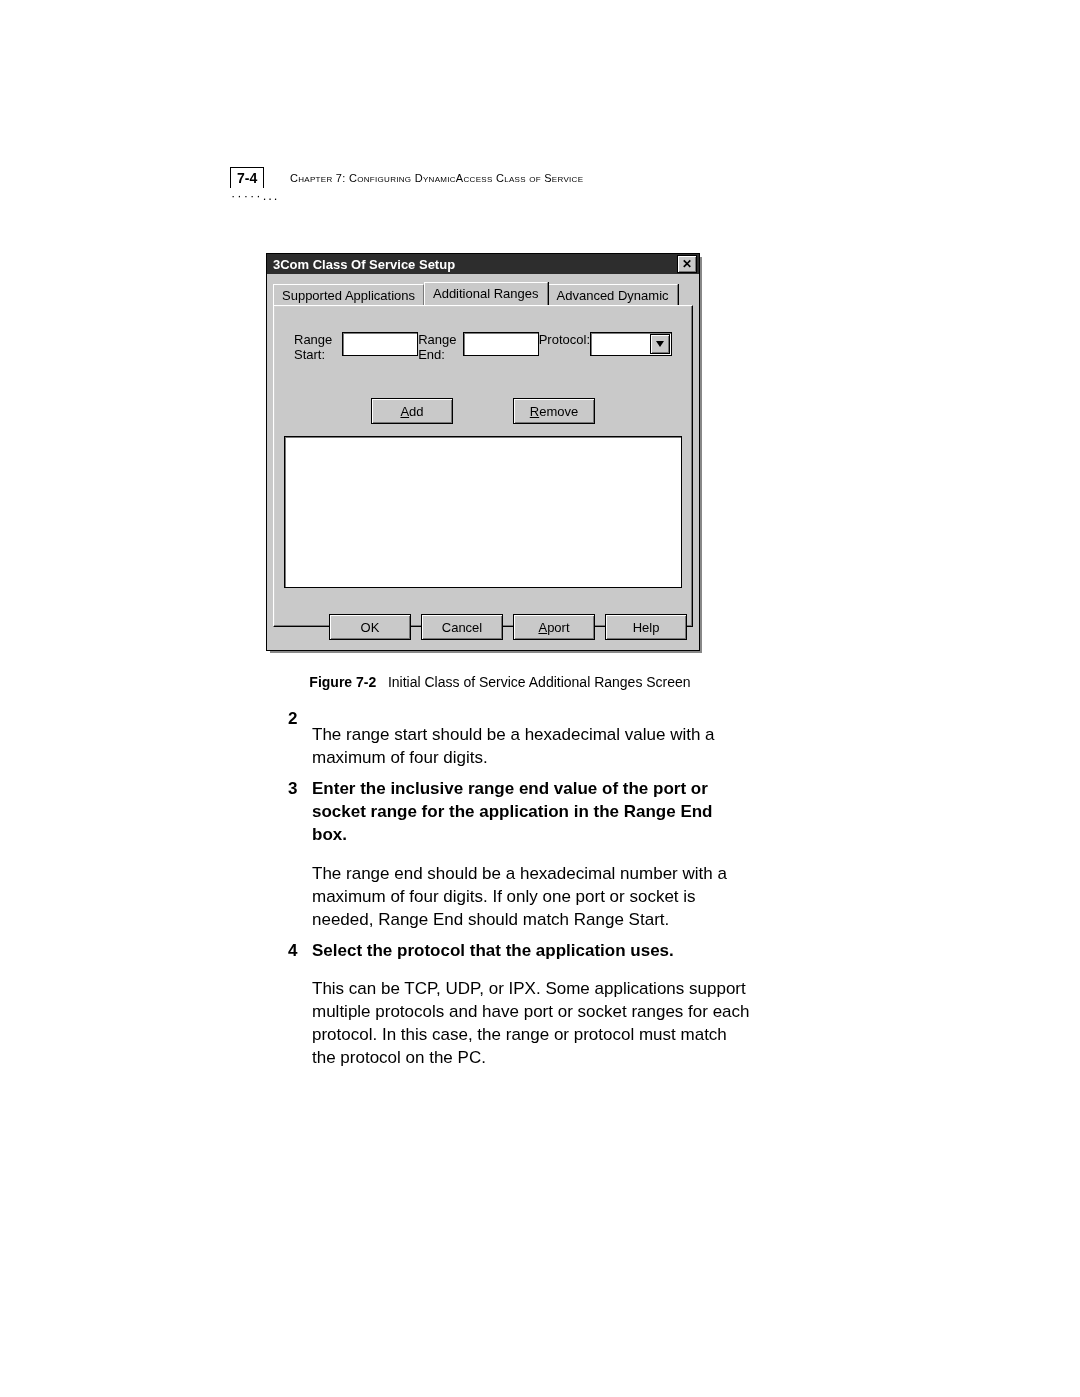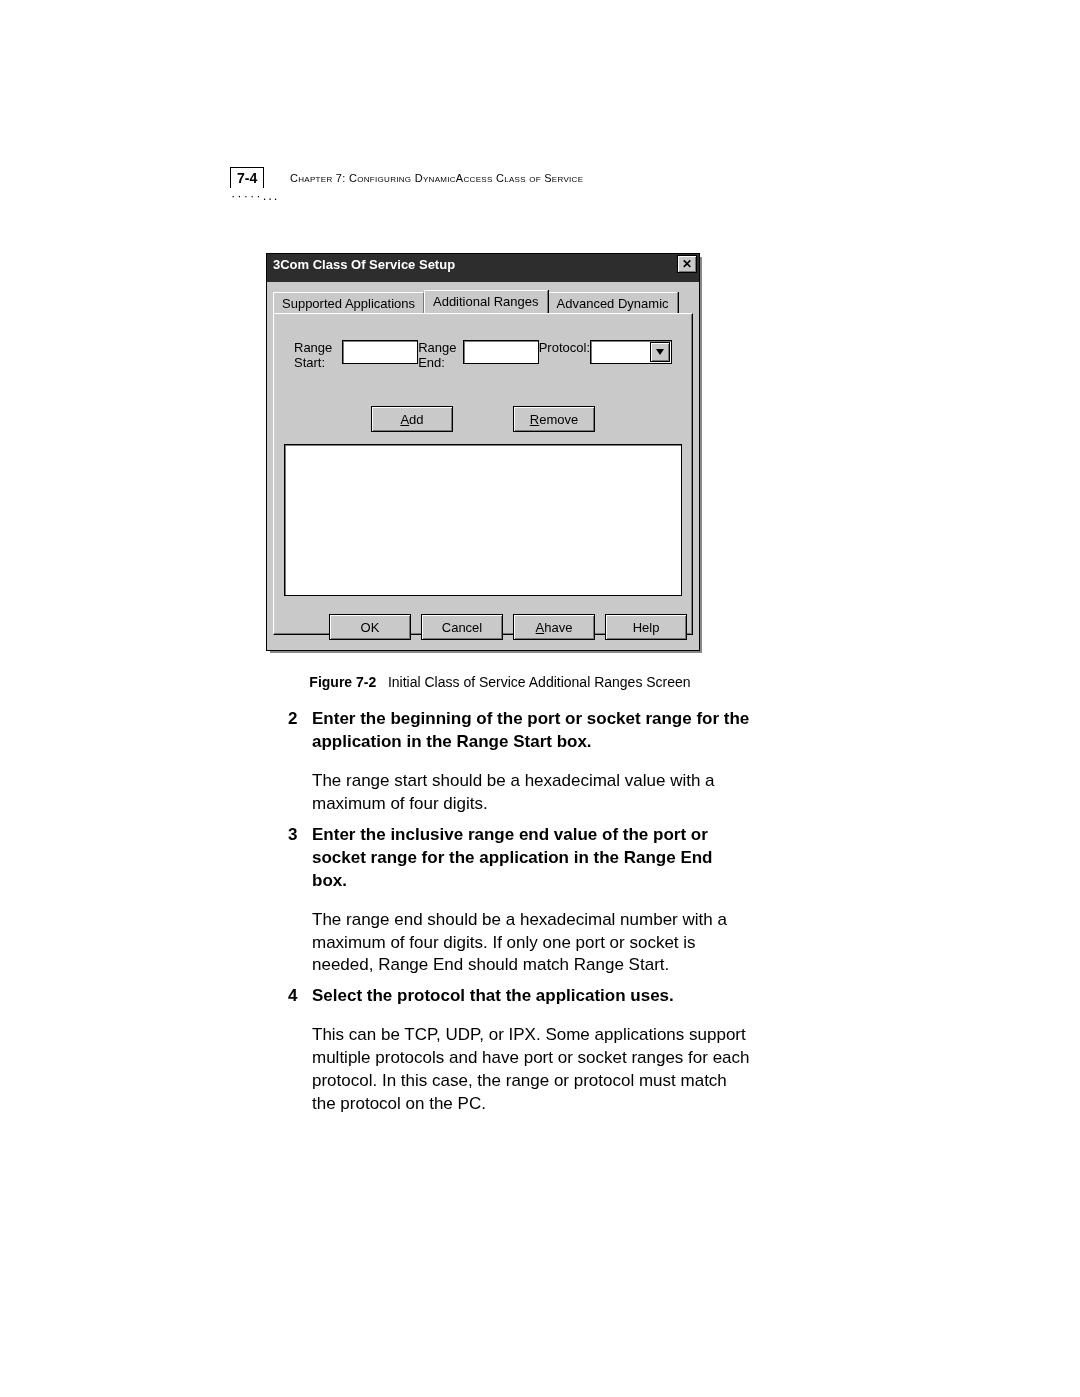--- a/index.html
+++ b/index.html
@@ -64,21 +64,21 @@
     font-family: "MS Sans Serif", Tahoma, Arial, sans-serif;
     font-size: 13px;
   }
   .titlebar {
     height: 20px;
     background: #2d2d2d;
     color: #fff;
     display: flex;
     align-items: center;
     justify-content: space-between;
-    padding: 0 2px 8px 6px;
+    padding: 0 2px 0 6px;
     font-weight: 700;
     font-size: 13px;
   }
   .close-btn {
     width: 18px;
     height: 16px;
     background: #c9c9c9;
     border: 1px solid #000;
     box-shadow: inset 1px 1px 0 #fff, inset -1px -1px 0 #777;
     display: flex;
@@ -323,36 +323,35 @@
       </div>
 
       <div class="listbox"></div>
     </div>
 
     <div class="bottom-row">
       <div class="win-btn">OK</div>
       <div class="win-btn">Cancel</div>
       <div class="win-btn">
         <span class="u">A</span>
-          <span>have</span>
+          <span>port</span>
       </div>
       <div class="win-btn">Help</div>
     </div>
   </div>
 
   <div class="caption">
     <b>Figure 7-2</b>&nbsp;&nbsp;
     <span>Initial Class of Service Additional Ranges Screen</span>
   </div>
 
   <div class="steps">
     <div class="step">
       <div class="num">2</div>
       <div>
-        <div class="head">Enter the beginning of the port or socket range for the application in the Range Start box.</div>
         <div class="body">The range start should be a hexadecimal value with a maximum of four digits.</div>
       </div>
     </div>
     <div class="step">
       <div class="num">3</div>
       <div>
         <div class="head">Enter the inclusive range end value of the port or socket range for the application in the Range End box.</div>
         <div class="body">The range end should be a hexadecimal number with a maximum of four digits. If only one port or socket is needed, Range End should match Range Start.</div>
       </div>
     </div>

